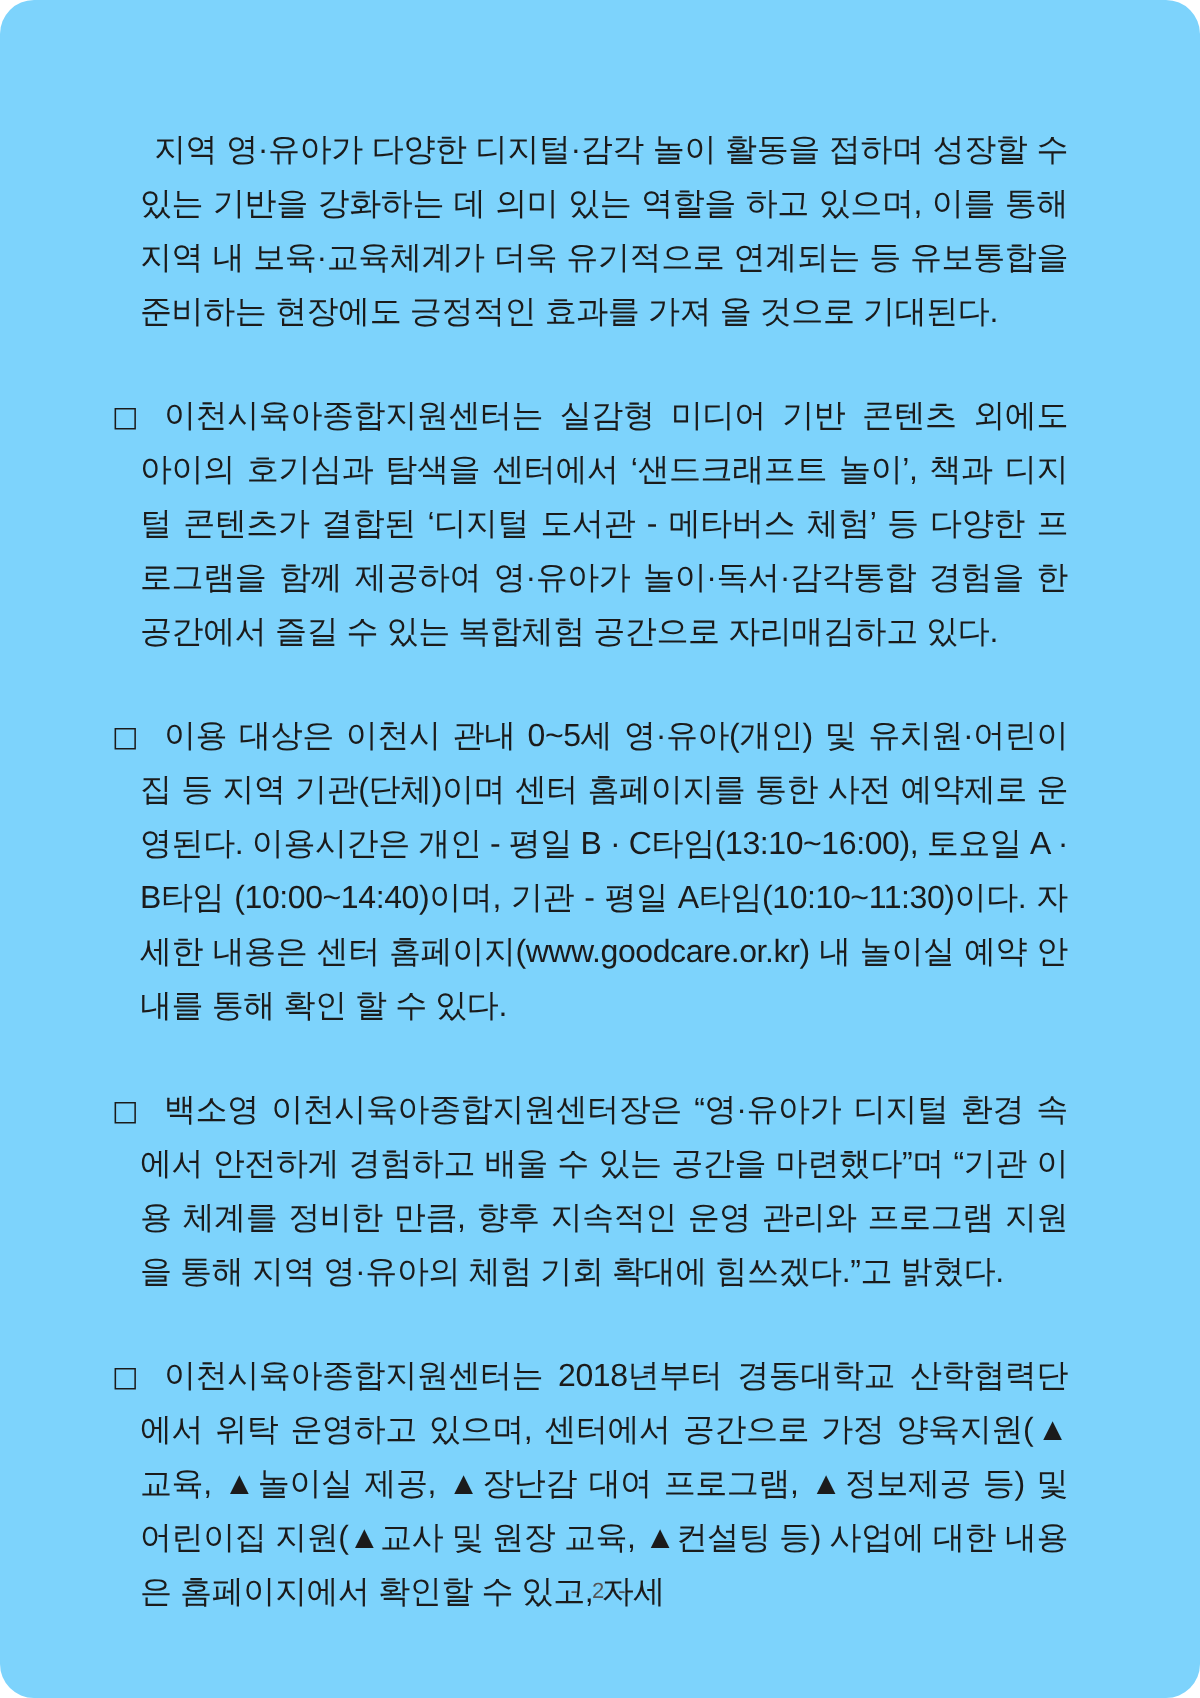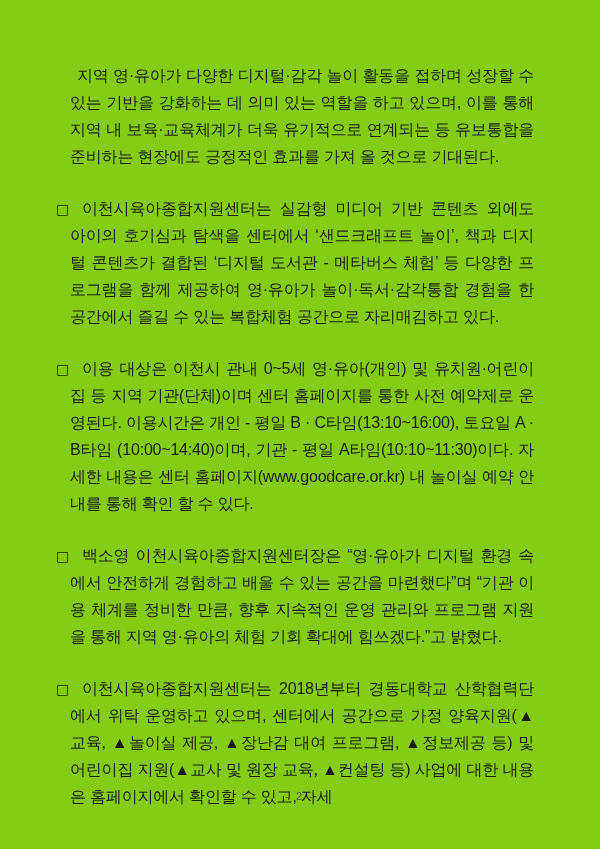--- a/index.html
+++ b/index.html
@@ -1,23 +1,24 @@
 <!DOCTYPE html>
 <html><head>
 <meta charset="utf-8">
 <style>
   * { margin: 0; padding: 0; box-sizing: border-box; }
   html, body { background: #ffffff; }
   .page {
     position: relative;
     width: 600px;
     height: 849px;
-    background: #84cc16;
+    background: #7dd3fc;
     font-family: "Liberation Sans", "DejaVu Sans", sans-serif;
     overflow: hidden;
+    border-radius: 17px;
   }
   .content {
     position: absolute;
     left: 70px;
     top: 62px;
     width: 464px;
   }
   .para {
     position: relative;
     font-size: 16px;

